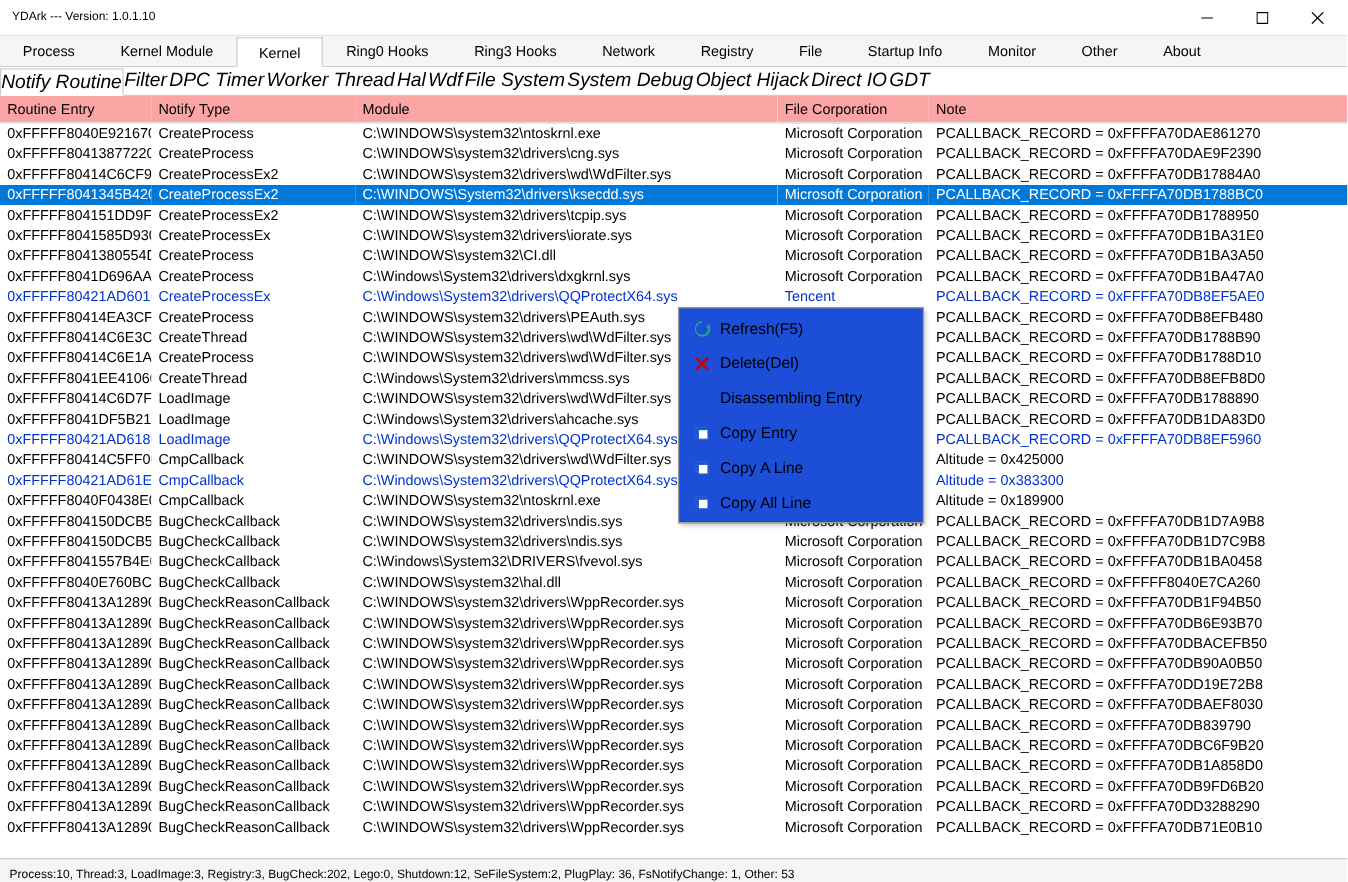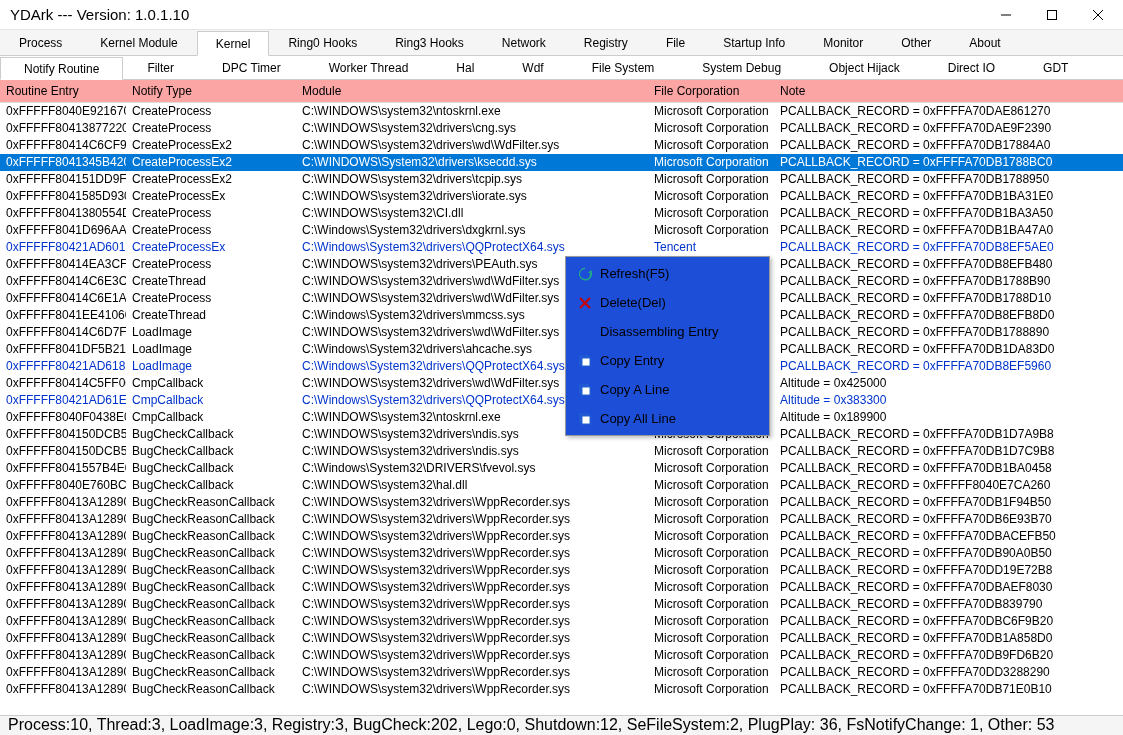--- a/index.html
+++ b/index.html
@@ -1,44 +1,44 @@
 <!DOCTYPE html>
 <html><head>
 <meta charset="utf-8">
 <style>
 * { box-sizing: border-box; margin: 0; padding: 0; }
 body { font-family: "Segoe UI", Tahoma, sans-serif; font-size: 12px; background: #fff; color: #000; width: 1123px; height: 735px; overflow: hidden; display: flex; flex-direction: column; }
 
 .titlebar { height: 30px; display: flex; align-items: center; padding: 0 2px 0 10px; background: #fff; border-bottom: 1px solid #e5e5e5; }
-.titlebar .title { flex: 1; font-size: 15px; }
+.titlebar .title { flex: 1; font-size: 10px; }
 .titlebar .winbtn { width: 46px; height: 30px; display: flex; align-items: center; justify-content: center; }
 .titlebar .winbtn svg { width: 10px; height: 10px; }
 
 .menubar { height: 26px; display: flex; align-items: stretch; border-bottom: 1px solid #ccc; background: #f5f5f5; }
 .menubar .item { padding: 0 18px; display: flex; align-items: center; cursor: default; border: 1px solid transparent; }
 .menubar .item.active { background: #fff; border: 1px solid #ccc; border-bottom: 1px solid #fff; position: relative; top: 1px; }
 
 .subtabs { height: 24px; display: flex; align-items: stretch; border-bottom: 1px solid #ccc; background: #fff; }
-.subtabs .item { padding: 0 23px; display: flex; align-items: center; cursor: default; border: 1px solid transparent; font-size: 12px; }
+.subtabs .item { padding: 0 0; display: flex; align-items: center; cursor: default; border: 1px solid transparent; font-size: 16px; font-style: italic; }
 .subtabs .item.active { background: #fff; border: 1px solid #ccc; border-bottom: 1px solid #fff; position: relative; top: 1px; }
 
 .table-wrap { flex: 1; position: relative; overflow: hidden; display: flex; }
 .table-scroll { flex: 1; overflow-y: scroll; }
 table { width: 100%; border-collapse: collapse; table-layout: fixed; }
 thead th { text-align: left; font-weight: normal; padding: 4px 6px; background: #fca5a5; border-bottom: 1px solid #ddd; position: sticky; top: 0; white-space: nowrap; overflow: hidden; }
 tbody td { padding: 1px 6px; white-space: nowrap; overflow: hidden; text-overflow: clip; font-size: 12px; height: 17px; }
 tbody tr.selected td { background: #0078d7; color: #fff; }
 tbody tr.hl td { color: #0033cc; }
 
 .context-menu { position: absolute; left: 565px; top: 176px; width: 205px; background: #1d4ed8; border: 1px solid #999; box-shadow: 2px 2px 4px rgba(0,0,0,.25); padding: 2px; z-index: 100; }
 .context-menu .row { height: 29px; display: flex; align-items: center; padding: 0 10px 0 6px; cursor: default; font-size: 13px; }
 .context-menu .row .icon { width: 22px; display: flex; align-items: center; justify-content: center; }
 .context-menu .row .label { flex: 1; padding-left: 4px; }
 
-.statusbar { height: 20px; border-top: 1px solid #ccc; display: flex; align-items: flex-start; padding: 0 8px; font-size: 16px; background: #f5f5f5; }
+.statusbar { height: 20px; border-top: 1px solid #ccc; display: flex; align-items: flex-end; padding: 0 8px; font-size: 10px; background: #f5f5f5; }
 
 .col-entry { width: 126px; }
 .col-type { width: 170px; }
 .col-module { width: 352px; }
 .col-corp { width: 126px; }
 .col-note { width: auto; }
 </style>
 </head>
 <body>
 

